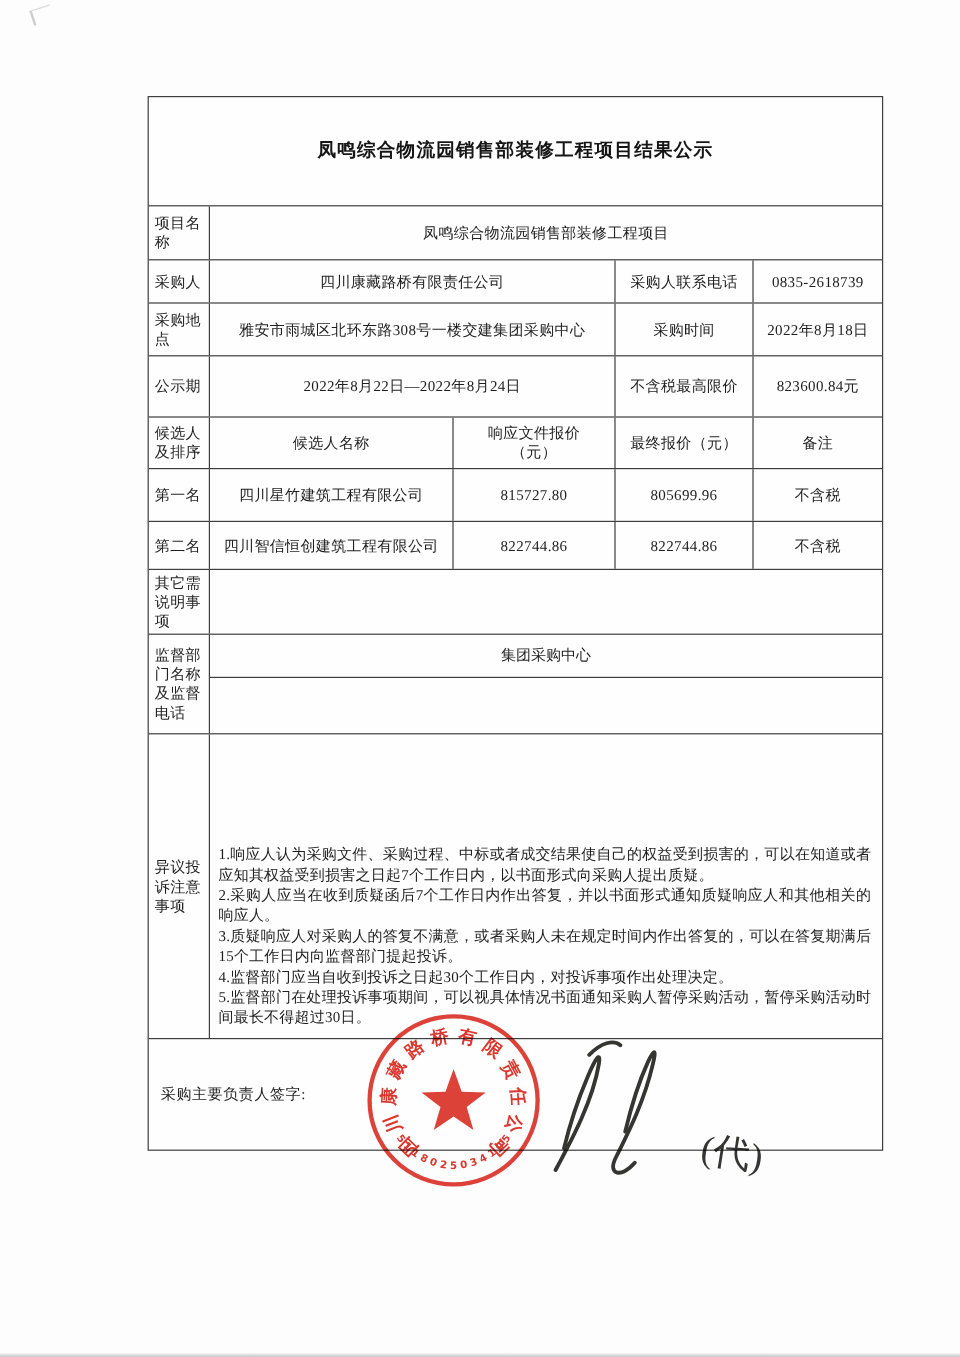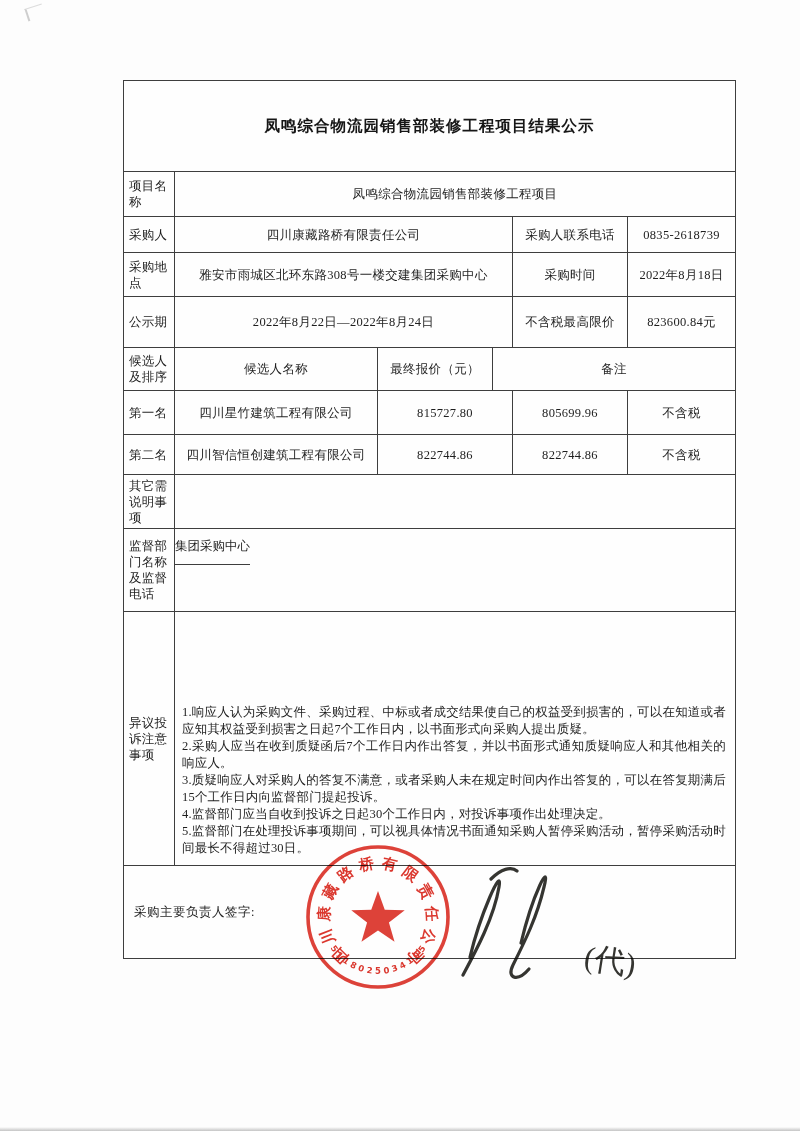--- a/index.html
+++ b/index.html
@@ -44,21 +44,21 @@
   .h-r4{height:51px;}
   .h-r5{height:43px;}
   .h-r6{height:44px;}
   .h-r7{height:40px;}
   .h-r8{height:54px;}
   .h-r9{height:83px;justify-content:flex-end;}
   .h-r10{height:254px;}
   .h-r11{height:92px;}
   .title-cell{flex:1;display:flex;align-items:center;justify-content:center;}
   .doc-title{font-size:15.5px;font-weight:bold;letter-spacing:1px;color:#161616;}
-  .stack{flex:1;display:flex;flex-direction:row;border-left:1px solid #3e3e3e;box-sizing:border-box;gap:32px;}
+  .stack{flex:1;display:flex;flex-direction:column;border-left:1px solid #3e3e3e;box-sizing:border-box;gap:32px;}
   .srow{display:flex;align-items:center;justify-content:center;font-size:12.5px;box-sizing:border-box;}
   .srow.top{height:36px;border-bottom:1px solid #3e3e3e;}
   .srow.bot{flex:1;}
   .obj{
     flex:1;display:flex;flex-direction:column;justify-content:flex-end;
     border-left:1px solid #3e3e3e;box-sizing:border-box;
     padding:8px 9px 8px 7px;font-size:12.5px;line-height:17px;
     text-align:justify;letter-spacing:.2px;
   }
   .obj p{margin:0;}
@@ -109,20 +109,22 @@
     <div class="tr bb h-r4">
       <div class="td lbl w1">公示期</div>
       <div class="td bl w23">2022年8月22日—2022年8月24日</div>
       <div class="td bl w4">不含税最高限价</div>
       <div class="td bl w5">823600.84元</div>
     </div>
 
     <div class="tr bb h-r5">
       <div class="td lbl w1">候选人及排序</div>
       <div class="td bl w2">候选人名称</div>
+      <div class="td bl w3 pre">响应文件报价
+（元）</div>
       <div class="td bl w4">最终报价（元）</div>
       <div class="td bl w5">备注</div>
     </div>
 
     <div class="tr bb h-r6">
       <div class="td lbl w1">第一名</div>
       <div class="td bl w2">四川星竹建筑工程有限公司</div>
       <div class="td bl w3">815727.80</div>
       <div class="td bl w4">805699.96</div>
       <div class="td bl w5">不含税</div>

